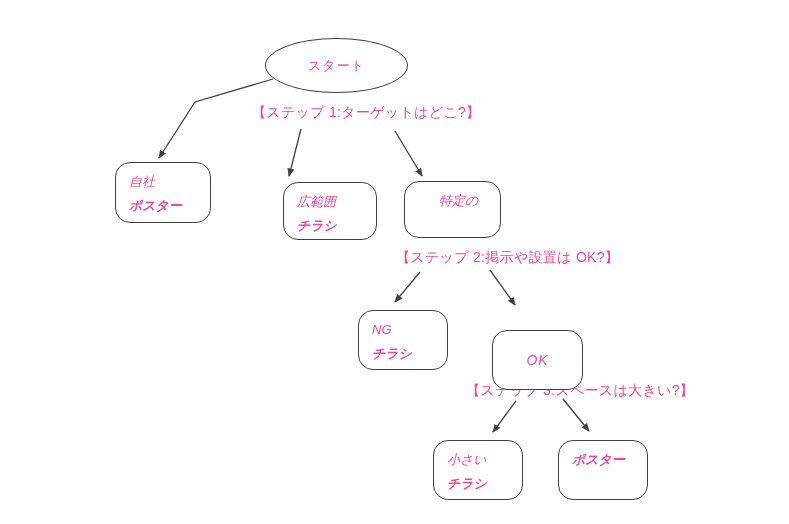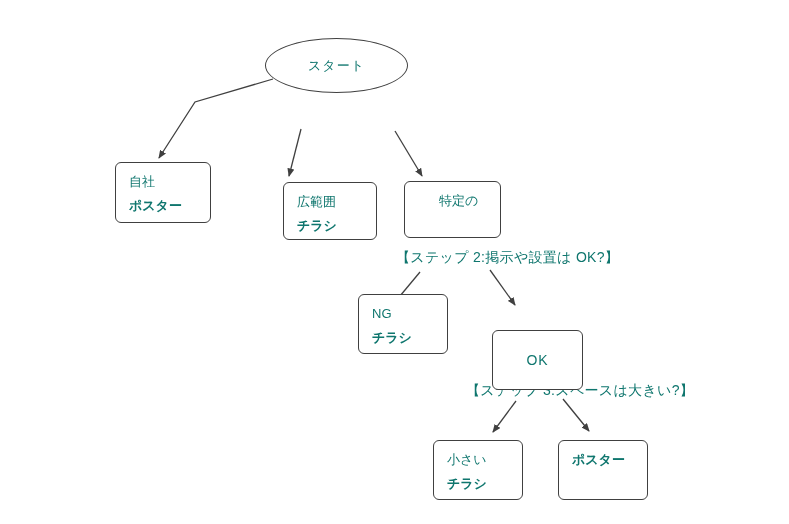--- a/index.html
+++ b/index.html
@@ -6,21 +6,21 @@
     margin: 0;
     padding: 0;
     background: #ffffff;
   }
   #canvas {
     position: relative;
     width: 789px;
     height: 524px;
     background: #ffffff;
     font-family: "Liberation Sans", "DejaVu Sans", sans-serif;
-    color: #0f766e;
+    color: #ec4899;
     overflow: hidden;
   }
   #connector-layer {
     position: absolute;
     left: 0; top: 0;
     width: 789px; height: 524px;
   }
   .ellipse {
     position: absolute;
     left: 265px; top: 38px;
@@ -39,42 +39,43 @@
     font-size: 14px;
     white-space: nowrap;
     letter-spacing: 0.3px;
   }
   #step1 { left: 252px; top: 104px; }
   #step2 { left: 396px; top: 249px; }
   #step3 { left: 466px; top: 382px; }
   .node {
     position: absolute;
     border: 1.3px solid #404040;
-    border-radius: 6px;
+    border-radius: 15px;
     box-sizing: border-box;
     background: #ffffff;
     font-size: 13px;
     line-height: 24px;
     padding: 7px 6px 0 13px;
+    font-style: italic;
   }
   .node span { display: block; white-space: nowrap; }
   .node .bold { font-weight: bold; }
   .node.center {
     display: flex;
     align-items: center;
     justify-content: center;
     padding: 0;
     font-size: 14px;
     letter-spacing: 1px;
     margin-top: 20px;
   }
   #node-own-poster    { left: 115px; top: 162px; width: 96px; height: 61px; }
   #node-wide-flyer    { left: 247px; top: 182px; width: 94px; height: 58px; margin-left: 36px; }
   #node-specific-spot { left: 404px; top: 181px; width: 97px; height: 57px; padding-left: 34px; }
-  #node-ng-flyer      { left: 358px; top: 294px; width: 90px; height: 60px; }
+  #node-ng-flyer      { left: 358px; top: 310px; width: 90px; height: 60px; }
   #node-ok            { left: 492px; top: 310px; width: 91px; height: 60px; }
   #node-small-flyer   { left: 433px; top: 440px; width: 90px; height: 60px; }
   #node-large-poster  { left: 558px; top: 440px; width: 90px; height: 60px; }
 </style>
 </head>
 <body>
 
 <div id="canvas">
 
   <svg id="connector-layer" viewBox="0 0 789 524" xmlns="http://www.w3.org/2000/svg">
@@ -89,20 +90,21 @@
     <line x1="420" y1="272" x2="395" y2="302" stroke="#404040" stroke-width="1.3" marker-end="url(#arrowhead)"></line>
     <line x1="490" y1="270" x2="515" y2="305" stroke="#404040" stroke-width="1.3" marker-end="url(#arrowhead)"></line>
     <line x1="516" y1="401" x2="493" y2="432" stroke="#404040" stroke-width="1.3" marker-end="url(#arrowhead)"></line>
     <line x1="563" y1="399" x2="589" y2="431" stroke="#404040" stroke-width="1.3" marker-end="url(#arrowhead)"></line>
   </svg>
 
   <div class="ellipse">
     <span>スタート</span>
   </div>
 
+  <div id="step1" class="step-label">【ステップ 1:ターゲットはどこ?】</div>
   <div id="step2" class="step-label">【ステップ 2:掲示や設置は OK?】</div>
   <div id="step3" class="step-label">【ステップ 3:スペースは大きい?】</div>
 
   <div id="node-own-poster" class="node">
     <span>自社</span>
     <span class="bold">ポスター</span>
   </div>
 
   <div id="node-wide-flyer" class="node">
     <span>広範囲</span>

